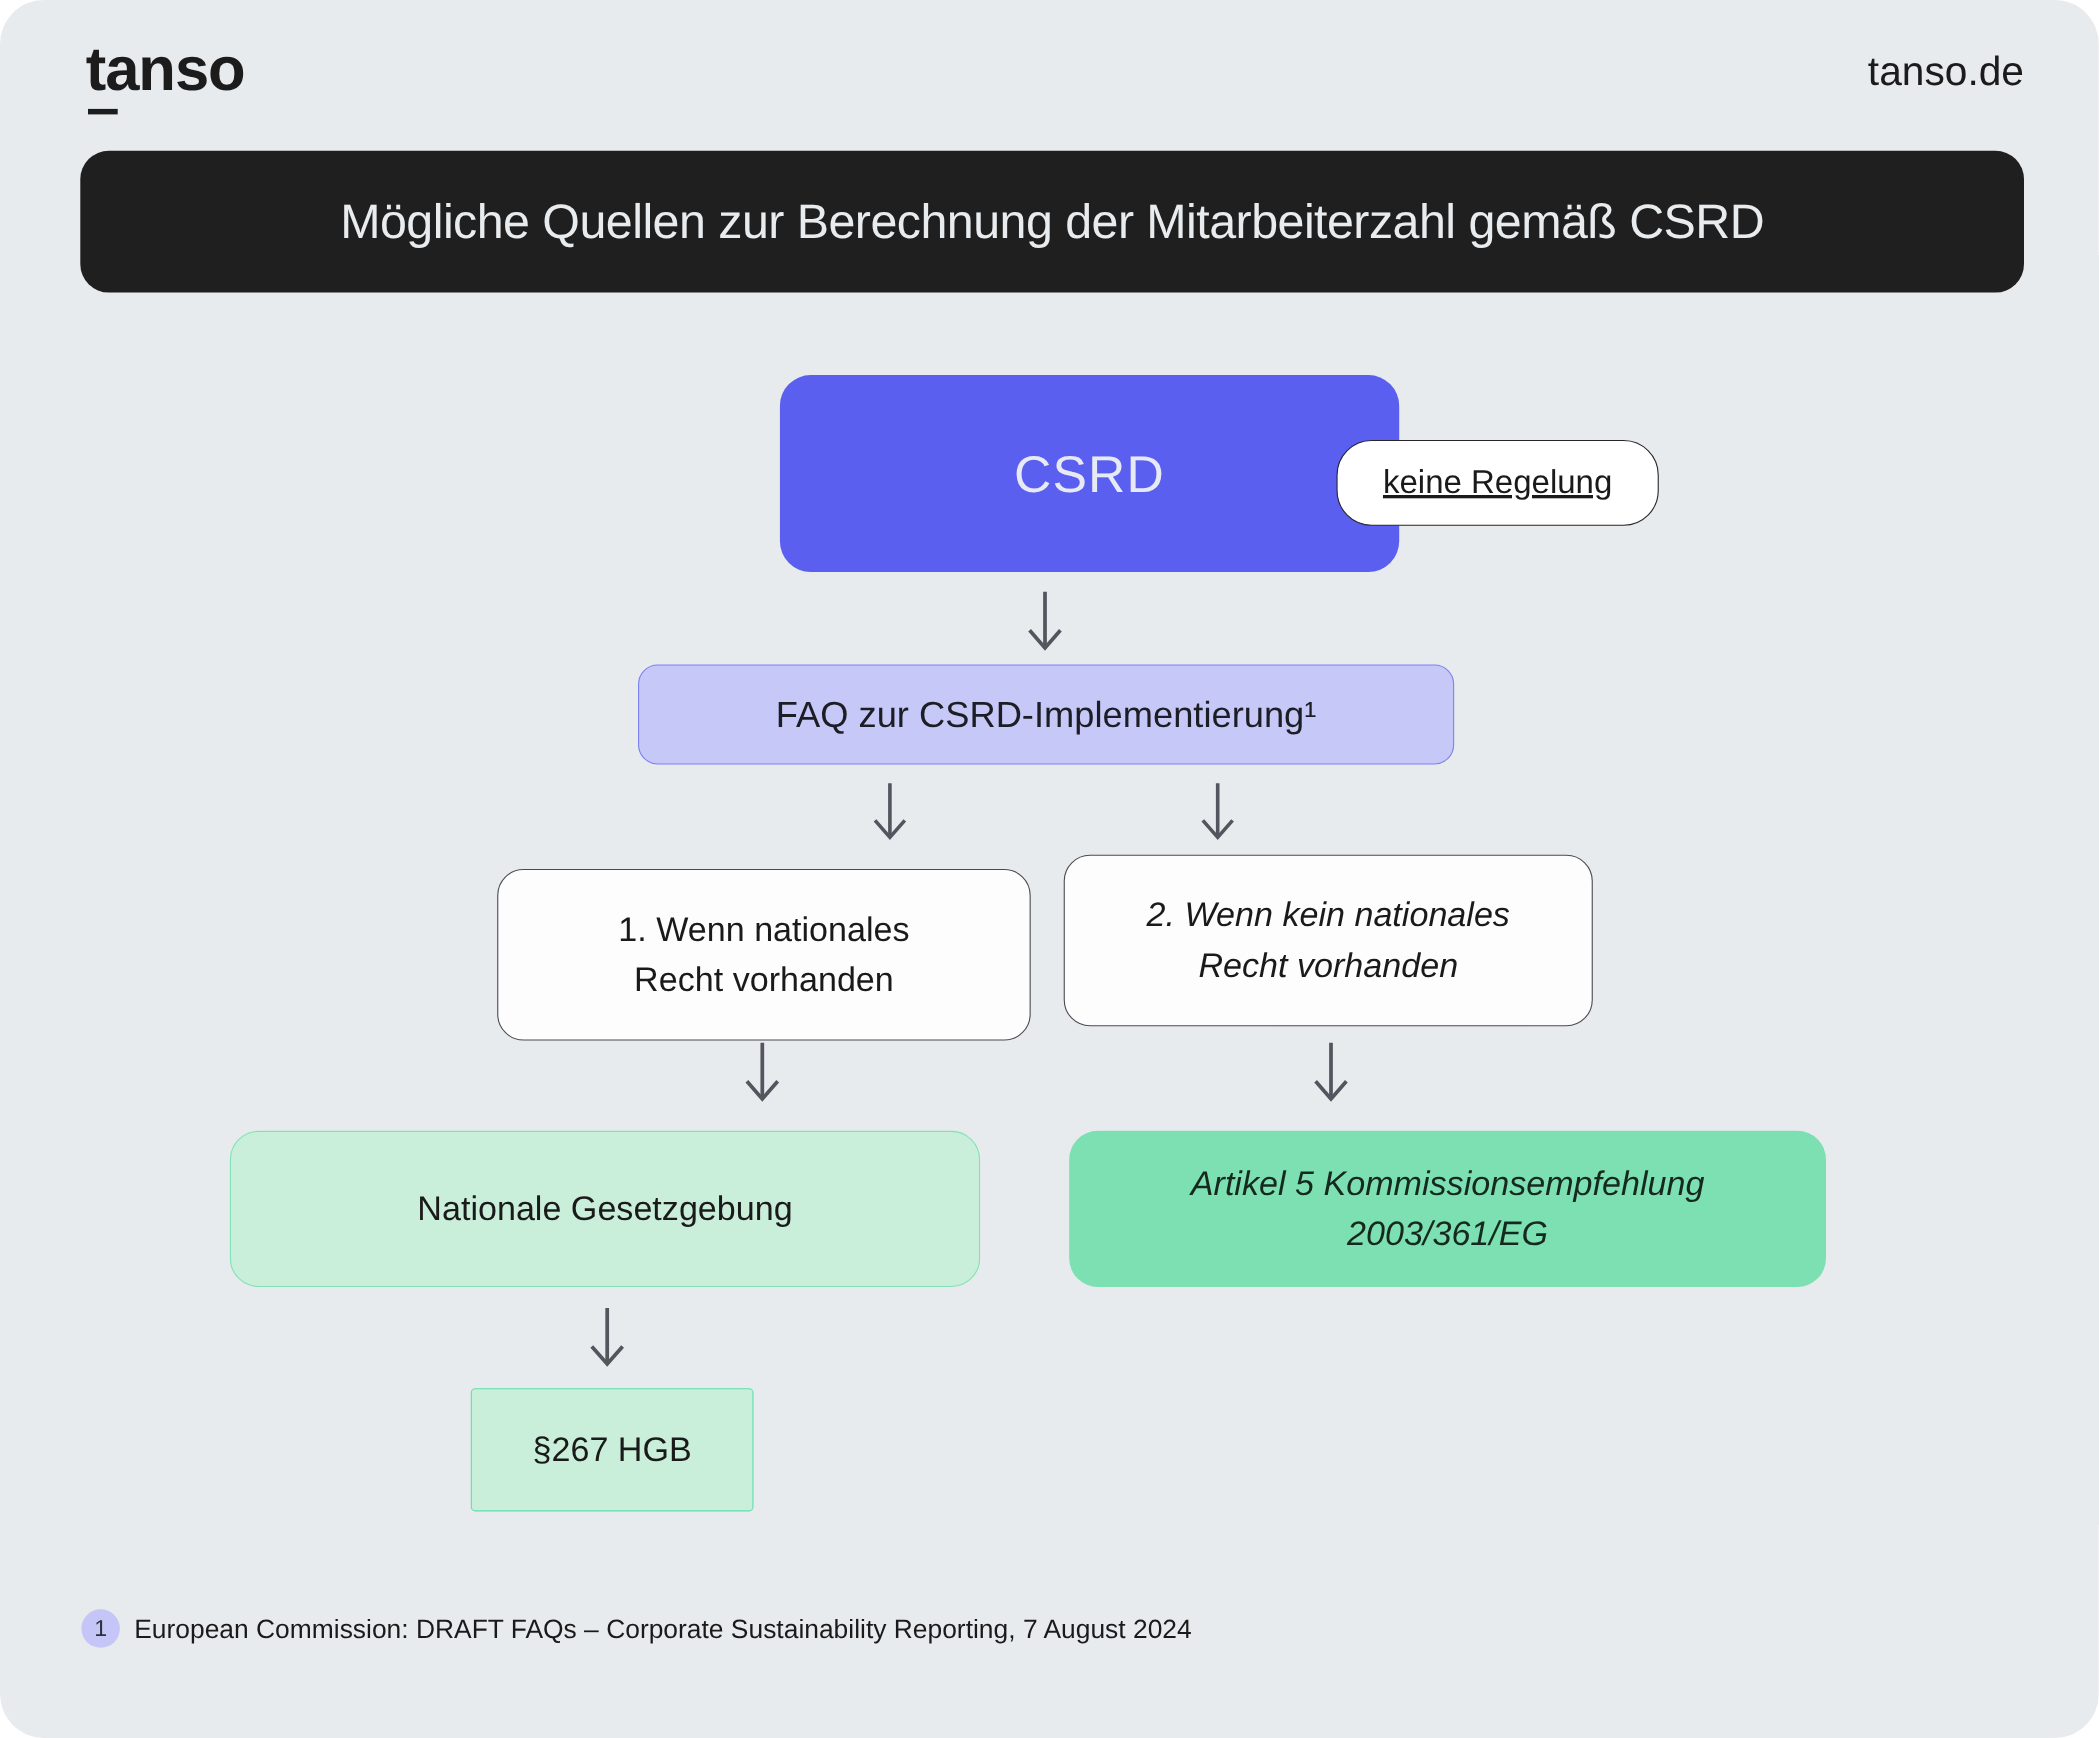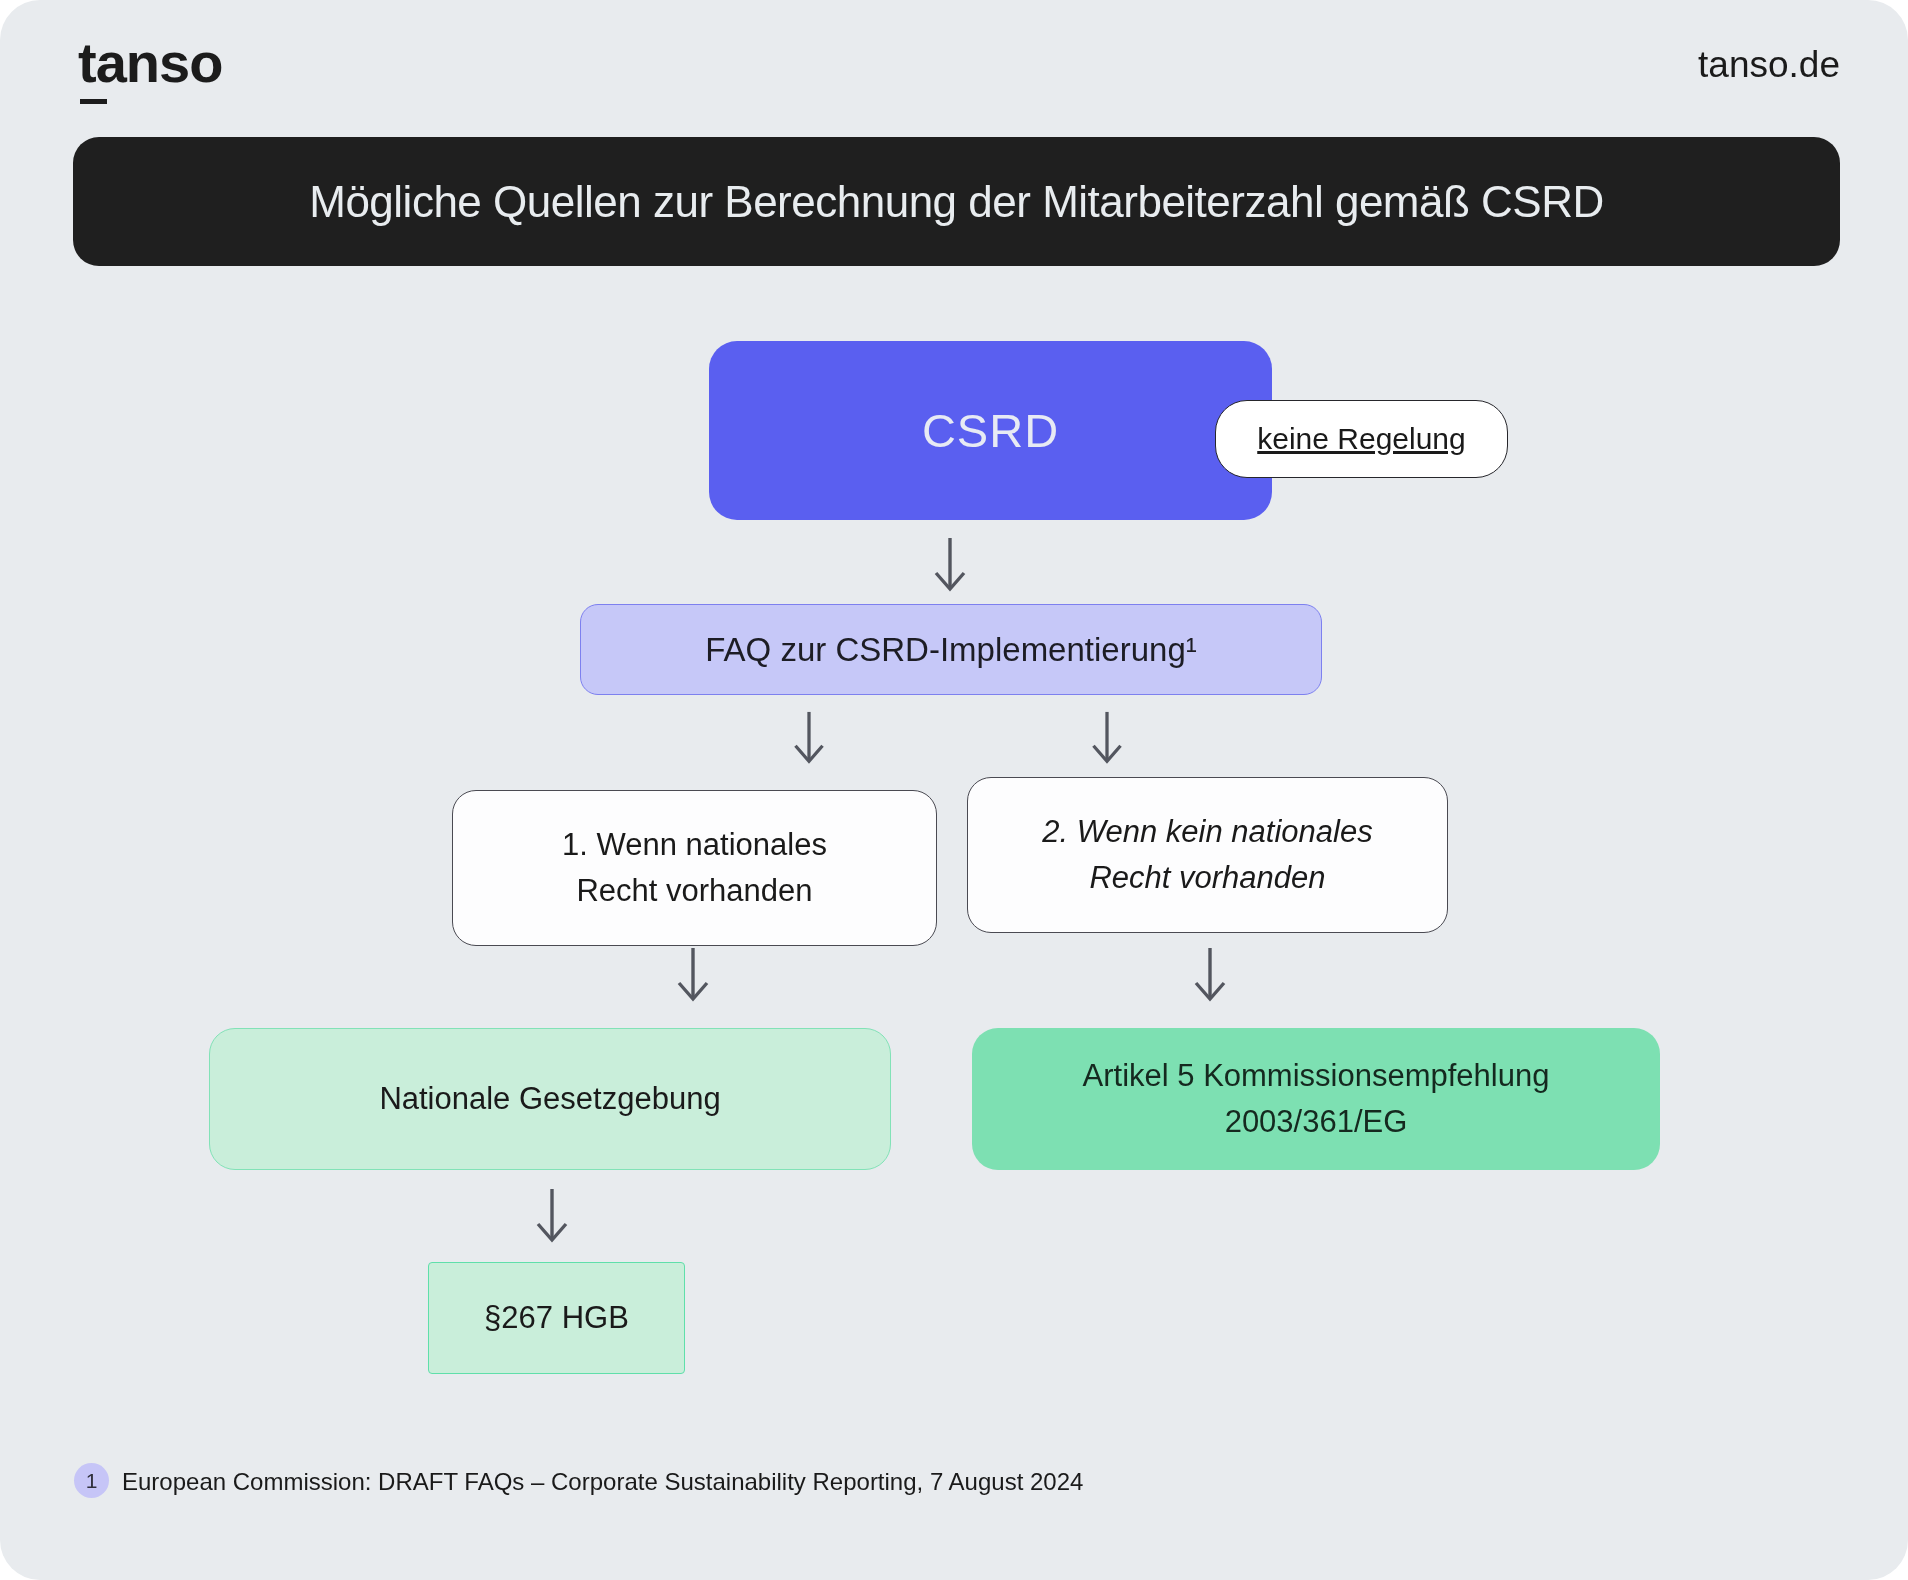--- a/index.html
+++ b/index.html
@@ -110,20 +110,21 @@
     font-size: 31px;
   }
   .green-box {
     left: 972px; top: 1028px;
     width: 688px; height: 142px;
     background: #7de0b2;
     border-radius: 26px;
     font-size: 31px;
     line-height: 1.5;
     color: #15291f;
+    font-style: italic;
   }
   .hgb-box {
     left: 428px; top: 1262px;
     width: 257px; height: 112px;
     background: #c9eeda;
     border: 1.5px solid #5fdfaa;
     border-radius: 4px;
     font-size: 31px;
   }
 

